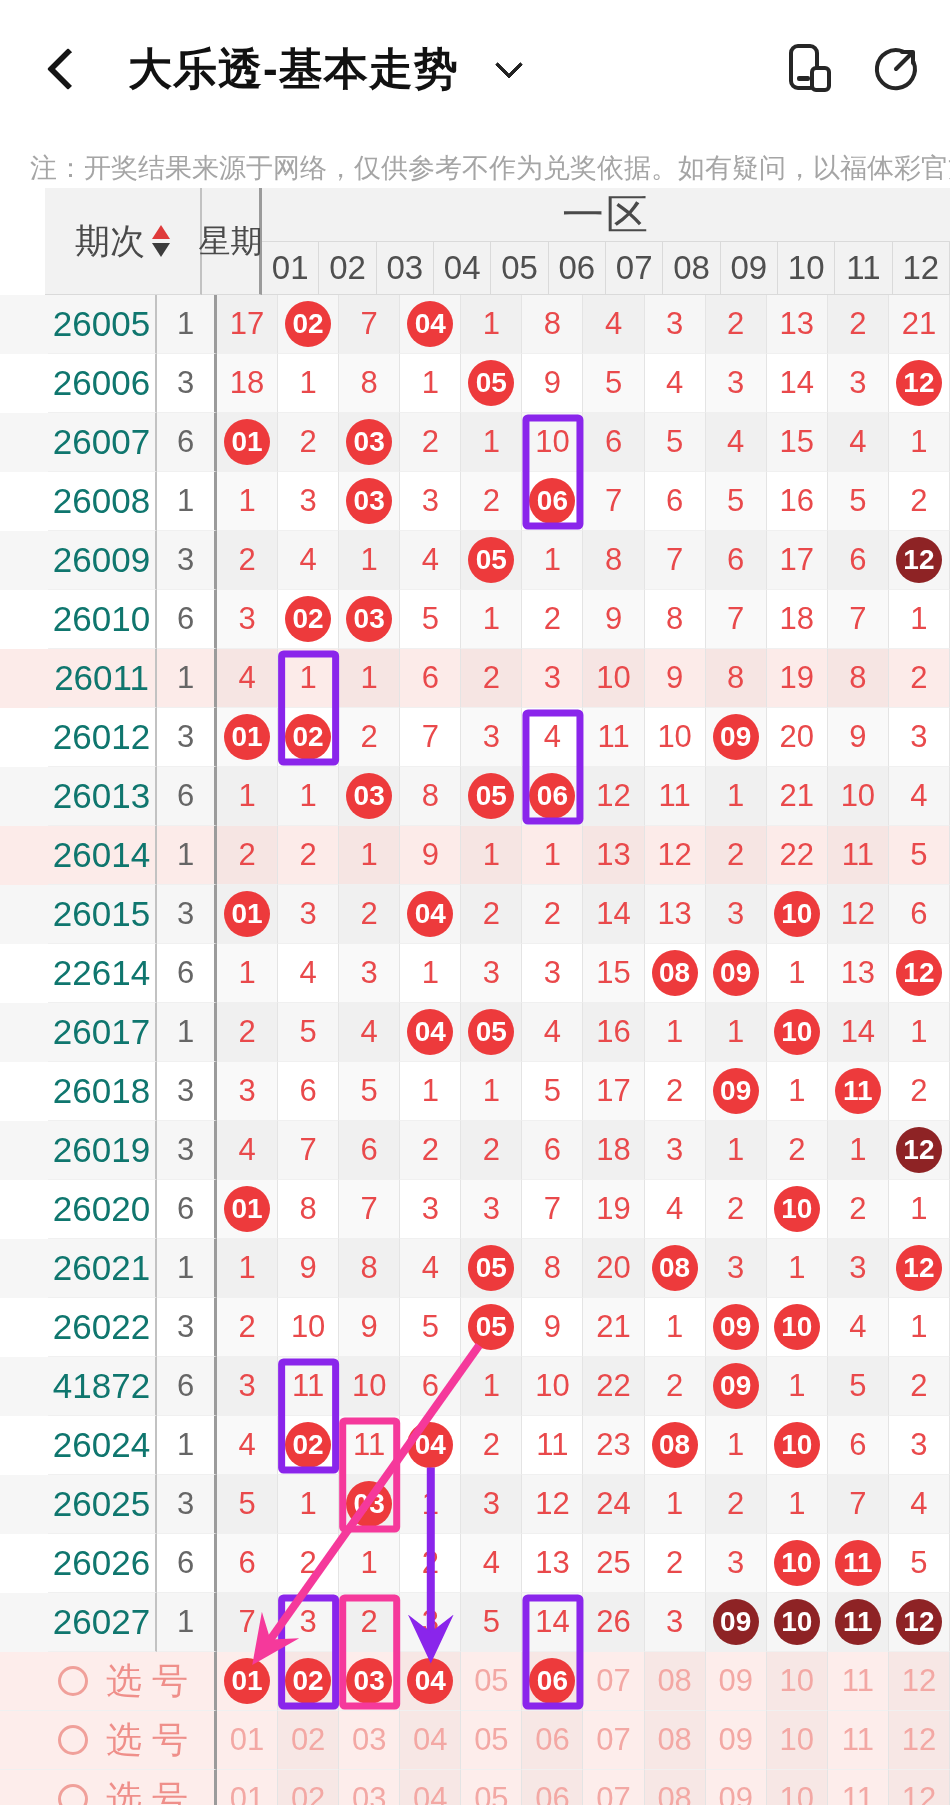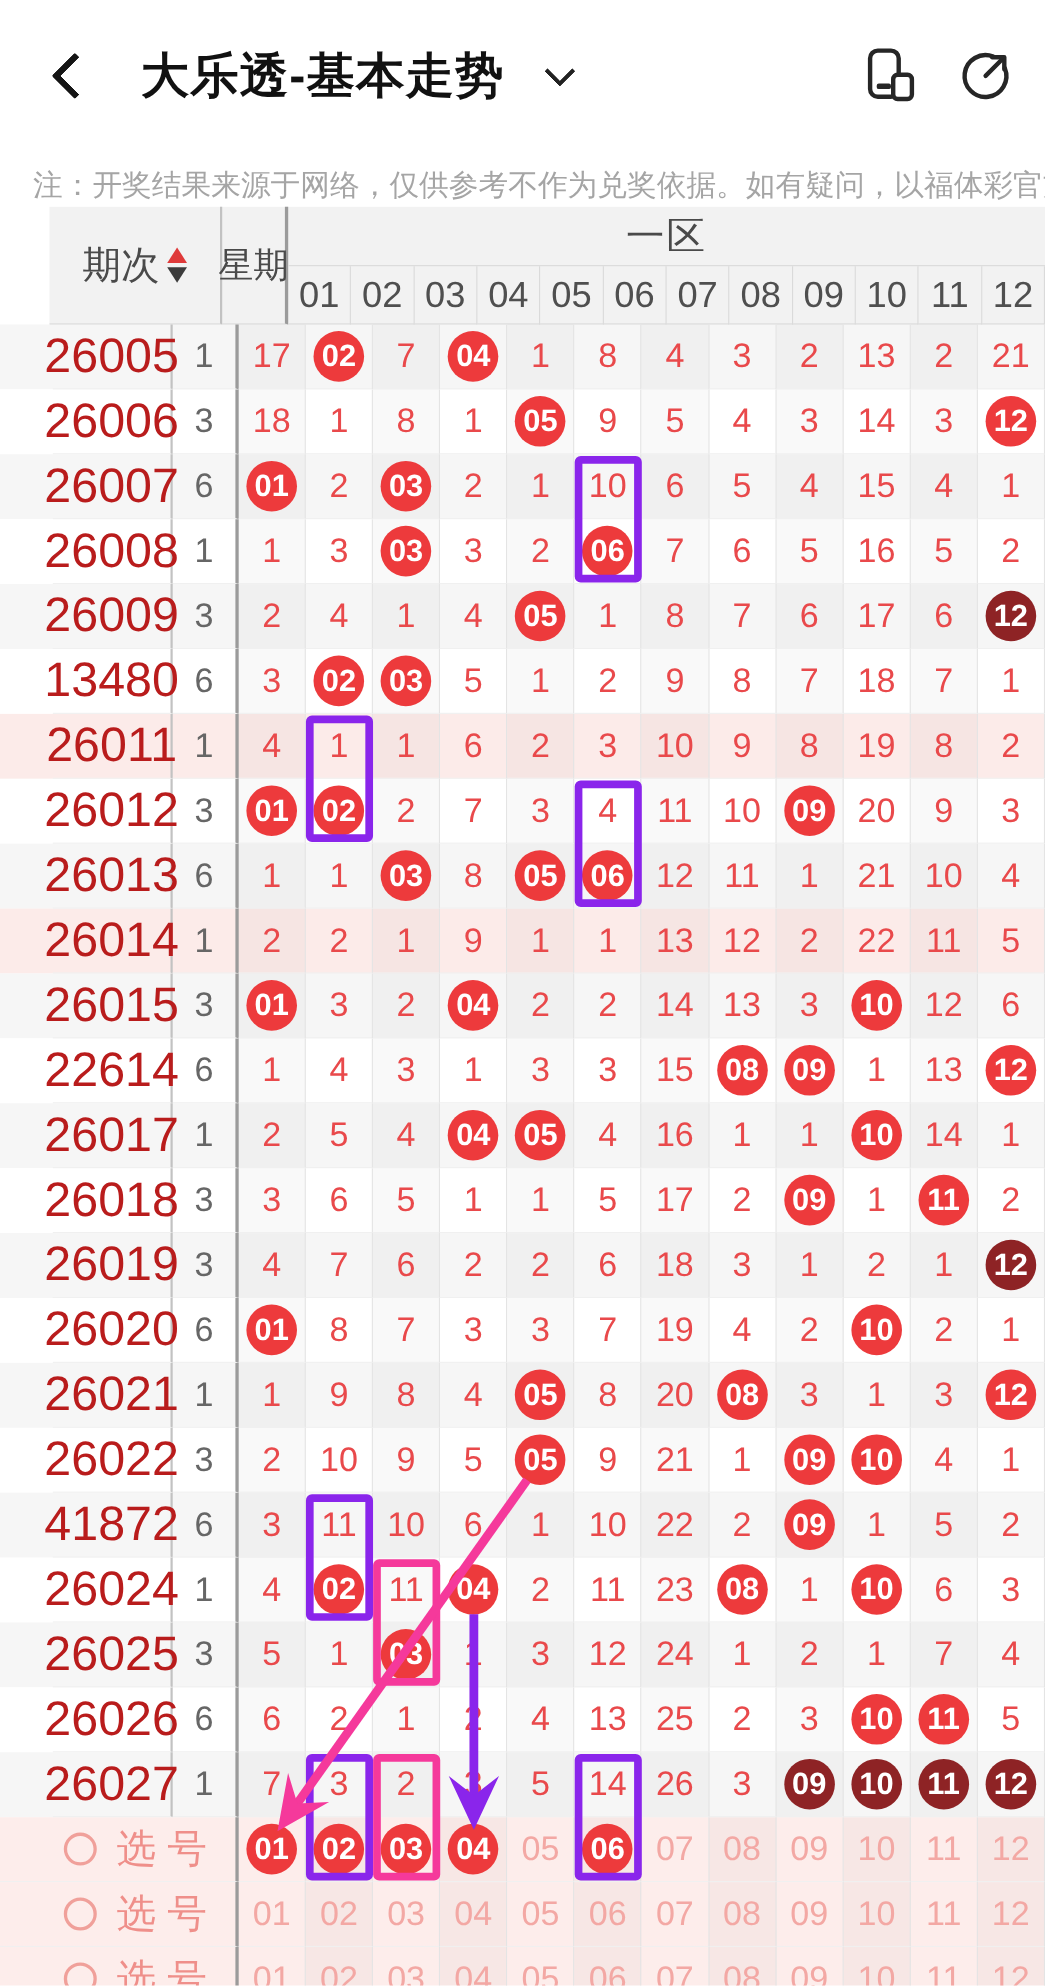--- a/index.html
+++ b/index.html
@@ -26,35 +26,35 @@
           font-size:27px;color:#a5a5a5;white-space:nowrap;overflow:hidden;padding-left:30px;box-sizing:border-box;}
   
   .trend{position:absolute;top:188px;left:0;width:950px;height:1641px;background:#fff;}
   .t-header{display:grid;grid-template-columns:157px 60px repeat(12,1fr);grid-template-rows:54px 53px;background:#f2f2f2;margin-left:45px;}
   .t-header>div{display:flex;align-items:center;justify-content:center;
                 border-right:1px solid #dadada;border-bottom:1px solid #dadada;box-sizing:border-box;}
   .h-period{grid-row:1/3;grid-column:1;border-right:2px solid #c2c2c2 !important;
             font-size:35px;color:#4a4a4a;gap:7px;cursor:pointer;}
   .h-week{grid-row:1/3;grid-column:2;border-right:3px solid #9b9b9b !important;
           font-size:32px;color:#4a4a4a;line-height:1.08;text-align:center;}
-  .h-zone{grid-row:1;grid-column:3/15;font-size:35px;color:#4a4a4a;letter-spacing:2px;border-right:none !important;}
+  .h-zone{grid-row:1;grid-column:3/15;font-size:42px;color:#4a4a4a;letter-spacing:2px;border-right:none !important;}
   .h-col{grid-row:2;font-size:33px;color:#4f4f4f;}
   .sort{display:flex;flex-direction:column;align-items:center;}
   .tri-up{width:0;height:0;border-left:9px solid transparent;border-right:9px solid transparent;
           border-bottom:14px solid #df3a3a;margin-bottom:4px;}
   .tri-down{width:0;height:0;border-left:9px solid transparent;border-right:9px solid transparent;
             border-top:14px solid #3c3c3c;}
   .t-row{display:grid;grid-template-columns:157px 60px repeat(12,1fr);height:59px;background:#fff;}
   .t-row>div{display:flex;align-items:center;justify-content:center;
              border-right:1px solid #e4e4e4;border-bottom:1px solid #f0f0f0;box-sizing:border-box;}
   .t-row>div:nth-child(2n+3){background:rgba(0,0,0,0.022);}
   .t-row.shade{background:#f6f6f6;}
   .t-row.pinkrow{background:#fcebe9;}
   .t-row.pick{background:#fdedeb;}
-  .cell-period{border-right:2px solid #c2c2c2 !important;font-size:44px;color:#b91c1c;margin-left:48px;}
+  .cell-period{border-right:2px solid #c2c2c2 !important;font-size:35px;color:#0f766e;margin-left:48px;}
   .cell-week{border-right:3px solid #9b9b9b !important;font-size:31px;color:#666;}
   .num{color:#e9494b;font-size:31px;}
   .ball{width:46px;height:46px;border-radius:50%;background:#ed3a3c;color:#fff;display:flex;
         align-items:center;justify-content:center;font-size:28px;font-weight:600;flex:0 0 auto;}
   .ball.dark{background:#8e2325;}
   .pick-label-cell{grid-column:1/3;border-right:3px solid #9b9b9b !important;
                    justify-content:center;padding-left:42px;gap:18px;font-family:Liberation Serif, serif;}
   .radio{width:30px;height:30px;border-radius:50%;border:3.5px solid #f0a09a;box-sizing:border-box;cursor:pointer;}
   .pick-label{color:#ef8f8a;font-size:36px;letter-spacing:10px;}
   .pick-num{color:#f3a8a4;font-size:31px;}
@@ -315,21 +315,21 @@
             <span class="num">17</span>
           </div>
           <div>
             <span class="num">6</span>
           </div>
           <div>
             <span class="ball dark">12</span>
           </div>
         </div>
         <div class="t-row">
-          <div class="cell-period">13480</div>
+          <div class="cell-period">26010</div>
           <div class="cell-week">6</div>
           <div>
             <span class="num">3</span>
           </div>
           <div>
             <span class="ball">02</span>
           </div>
           <div>
             <span class="ball">03</span>
           </div>

